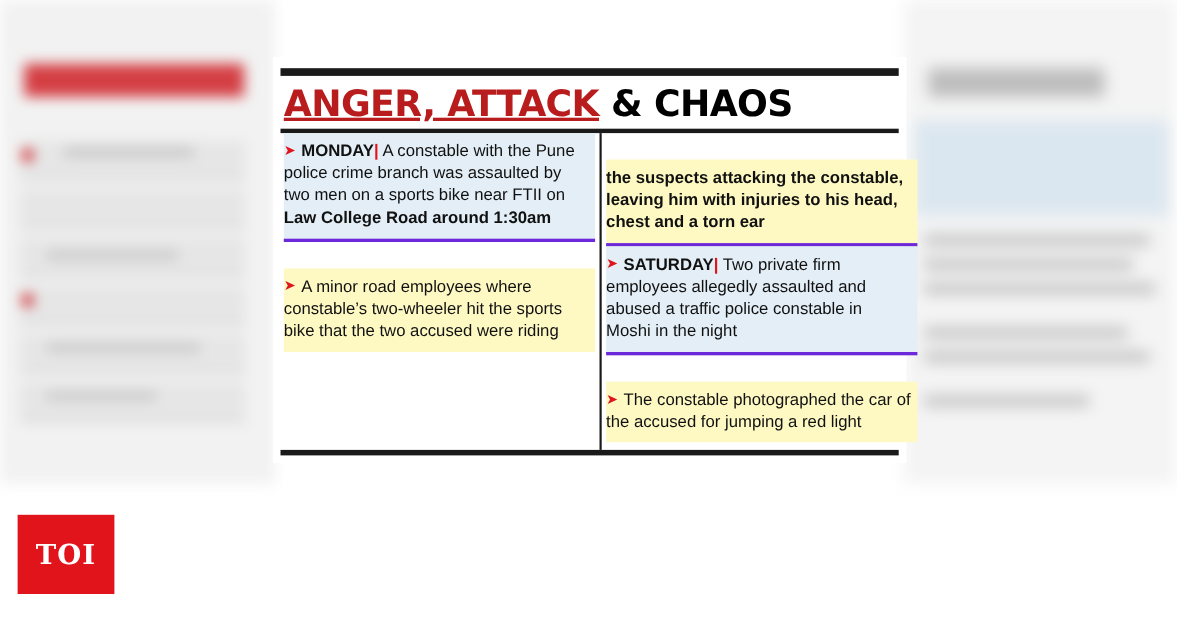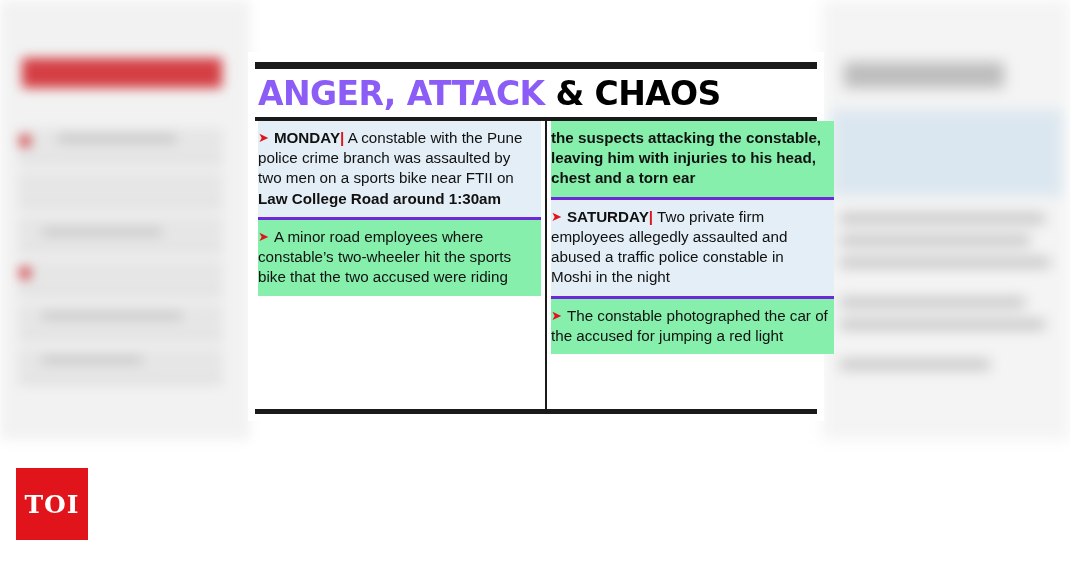--- a/index.html
+++ b/index.html
@@ -80,21 +80,21 @@
     position: absolute;
     left: 10px; top: 22px;
     width: 560px;
     font-family: "DejaVu Sans", sans-serif;
     font-weight: bold;
     font-size: 33px;
     letter-spacing: -0.6px;
     color: #111111;
     white-space: nowrap;
   }
-  .headline .hl-red { color: #8b5cf6; }
+  .headline .hl-red { color: #b91c1c; text-decoration: underline; }
   .headline .hl-amp { font-weight: bold; color: #000000; }
   .card-rule-mid {
     position: absolute;
     left: 7px; top: 65px;
     width: 562px; height: 4px;
     background: #1a1a1a;
   }
   .card-rule-bottom {
     position: absolute;
     left: 7px; top: 357px;
@@ -121,21 +121,21 @@
     position: relative;
     padding: 7px 6px 8px 0;
     font-family: "Liberation Sans", sans-serif;
     font-size: 15.2px;
     line-height: 1.33;
     color: #111111;
     border-bottom: 3px solid #6d28d9;
   }
   .bullet:last-child { border-bottom: none; }
   .bullet.shaded { background: #e3eef6; }
-  .bullet.plain { background: #86efac; }
+  .bullet.plain { background: #fef9c3; margin-top: 24px; }
 
   .arrow {
     display: inline-block;
     color: #e1141b;
     font-size: 13px;
     line-height: 1;
     margin-right: 5px;
     transform: translateY(-1px);
   }
   .day {
@@ -143,21 +143,21 @@
     color: #111111;
   }
   .pipe { color: #e1141b; font-weight: bold; }
   .b { font-weight: bold; }
   .bullet.allbold { font-weight: bold; }
 
   
   .toi {
     position: absolute;
     left: 16px; top: 468px;
-    width: 72px; height: 72px;
+    width: 88px; height: 72px;
     background: #e1141b;
     color: #ffffff;
     font-family: "DejaVu Serif", serif;
     font-weight: bold;
     font-size: 25px;
     letter-spacing: 1px;
     display: flex;
     align-items: center;
     justify-content: center;
   }

